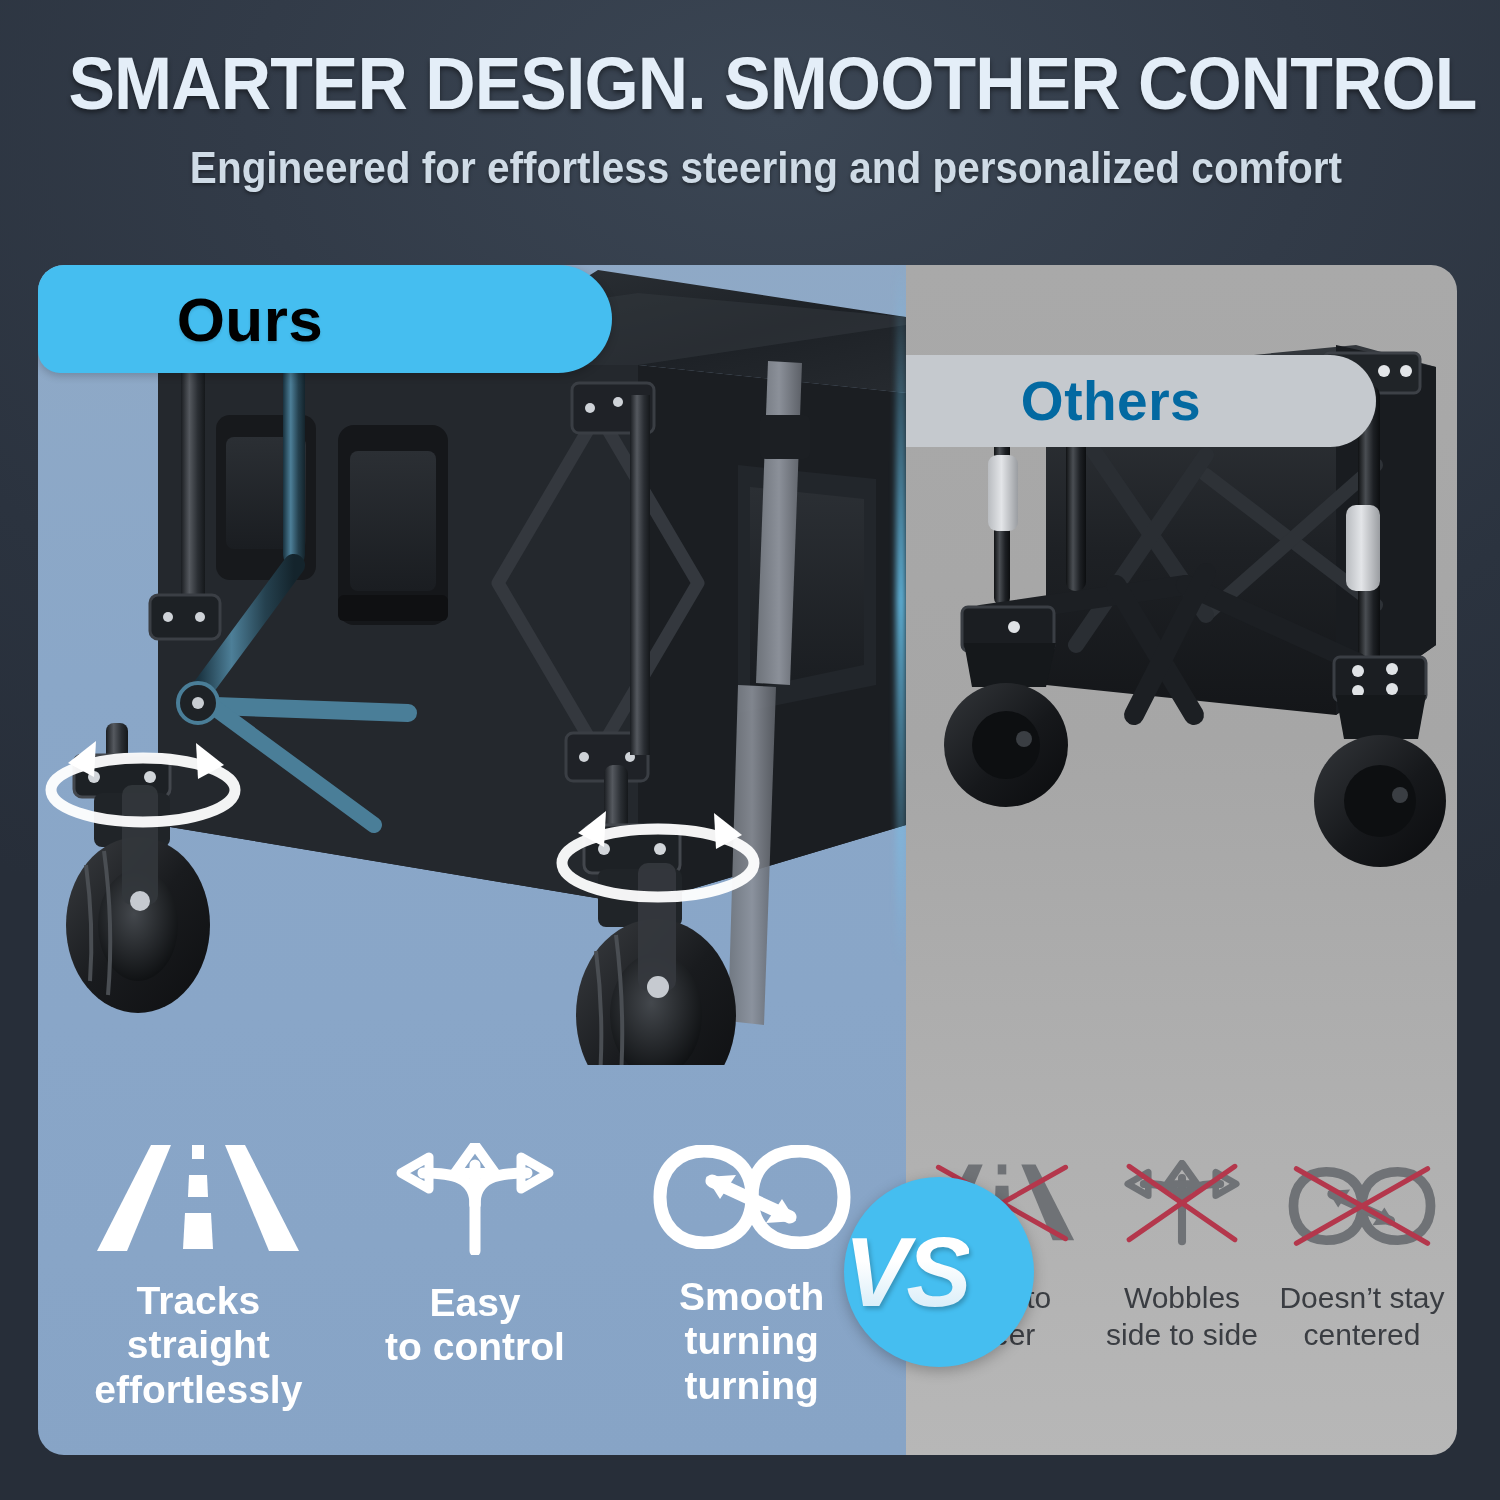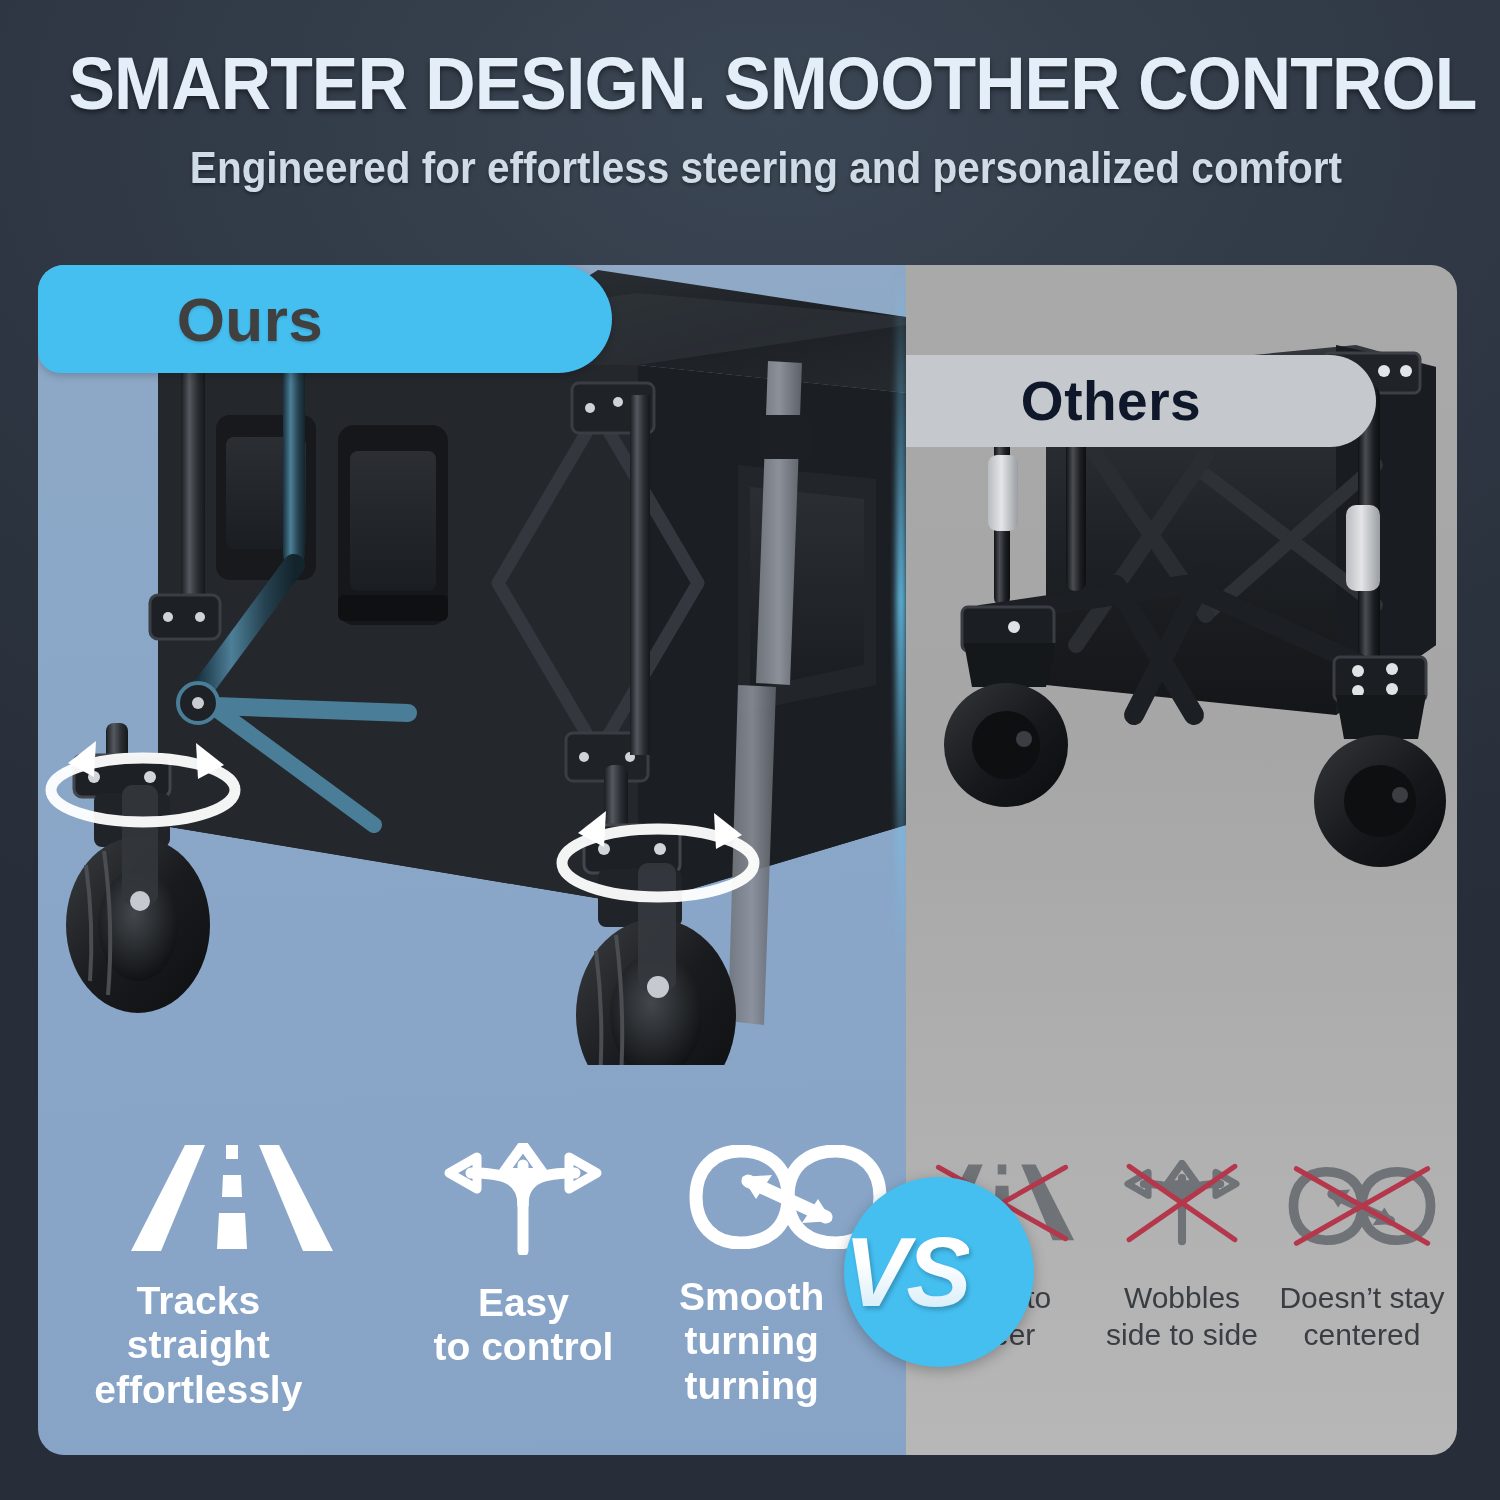--- a/index.html
+++ b/index.html
@@ -55,32 +55,32 @@
 
   
   #badge-ours {
     position:absolute; left:0px; top:0px; width:574px; height:108px;
     background:#45bef0; border-radius:22px 54px 54px 22px;
     display:flex; align-items:center; justify-content:center;
     box-shadow:0 3px 8px rgba(0,0,0,.2); z-index:30;
   }
   #badge-ours .txt {
     font-family:"Liberation Sans Narrow","Liberation Sans",sans-serif;
-    font-weight:bold; font-size:62px; color:#404040; letter-spacing:0.5px;
+    font-weight:bold; font-size:62px; color:#000000; letter-spacing:0.5px;
     padding-right:150px; text-shadow:0 2px 3px rgba(0,0,0,.12);
   }
   #badge-others {
     position:absolute; left:0px; top:90px; width:470px; height:92px;
     background:#c5c9ce; border-radius:0 46px 46px 0;
     display:flex; align-items:center; justify-content:center;
     z-index:30;
   }
   #badge-others .txt {
     font-family:"Liberation Sans Narrow","Liberation Sans",sans-serif;
-    font-weight:bold; font-size:55px; color:#0f172a; letter-spacing:0.5px;
+    font-weight:bold; font-size:55px; color:#0369a1; letter-spacing:0.5px;
     padding-right:60px;
   }
 
   
   #vs {
     position:absolute; left:806px; top:912px; width:190px; height:190px;
     border-radius:50%; background:#45bef0; z-index:60;
     display:flex; align-items:center; justify-content:flex-start;
     box-shadow:0 4px 14px rgba(0,0,0,.25);
   }
@@ -93,21 +93,21 @@
   }
 
   
   .art { position:absolute; }
 
   
   #features-ours {
     position:absolute; left:22px; top:880px; width:830px; height:250px;
     display:flex; z-index:25;
   }
-  #features-ours .feat { flex:1; display:flex; flex-direction:column; align-items:flex-end; }
+  #features-ours .feat { flex:1; display:flex; flex-direction:column; align-items:center; }
   #features-ours .ficon { height:110px; display:flex; align-items:flex-end; justify-content:center; }
   #features-ours .flabel {
     margin-top:26px; text-align:center;
     font-family:"Liberation Sans Narrow","Liberation Sans",sans-serif;
     font-weight:bold; font-size:39px; line-height:1.14; color:#ffffff;
     white-space:pre-line;
   }
 
   #features-others {
     position:absolute; left:6px; top:895px; width:540px; height:230px;

